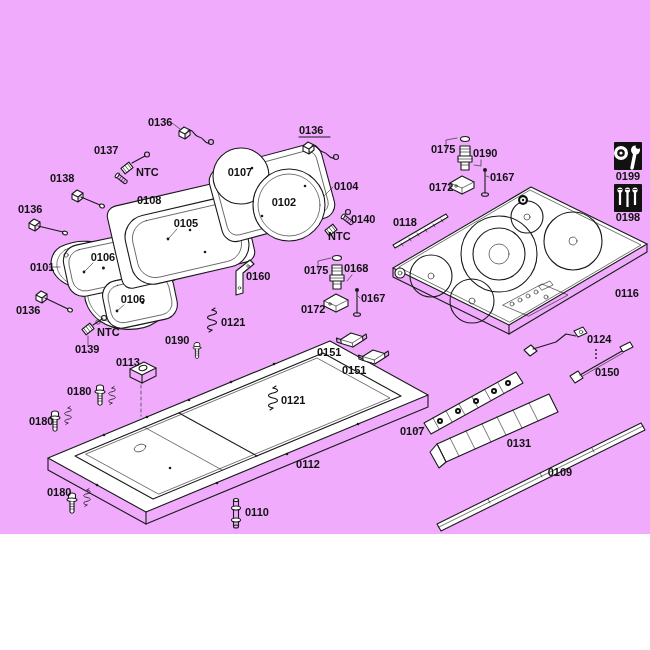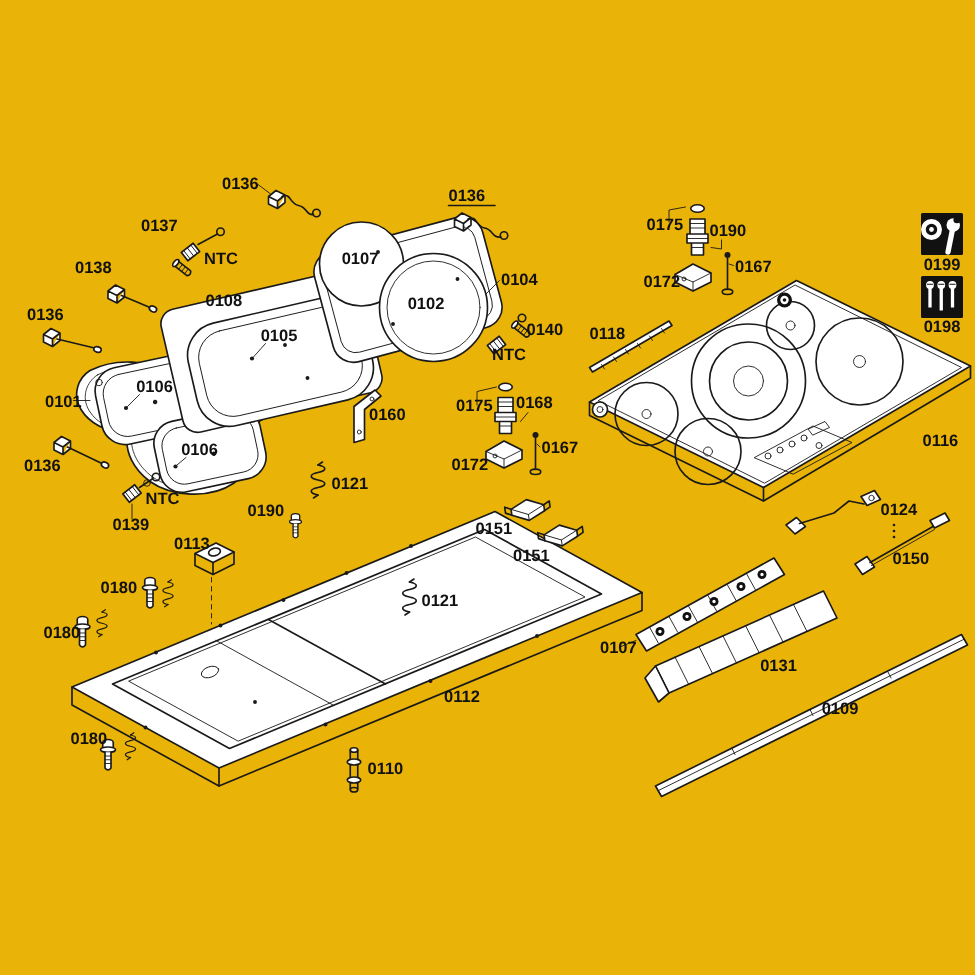--- a/index.html
+++ b/index.html
@@ -1,16 +1,16 @@
 <!DOCTYPE html>
 <html><head>
 <meta charset="utf-8">
 <style>
   html,body{margin:0;padding:0;background:#ffffff;}
-  .stage{width:650px;height:650px;position:relative;background:#eab308;overflow:hidden;}
+  .stage{width:650px;height:534px;position:relative;background:#f0abfc;overflow:hidden;}
   .ln{fill:none;stroke:#1a1a1a;stroke-width:1.1;stroke-linejoin:round;stroke-linecap:round;}
   .thin{stroke-width:.6;}
   .fw{fill:#ffffff;}
   .dot{fill:#1a1a1a;stroke:none;}
   .blk{fill:#111111;stroke:none;}
   .wht{fill:#ffffff;stroke:none;}
   .lbl text{font-family:"Liberation Sans",sans-serif;font-size:11px;font-weight:bold;fill:#111111;}
   .dash{stroke-dasharray:3,3;}
 </style>
 </head>

